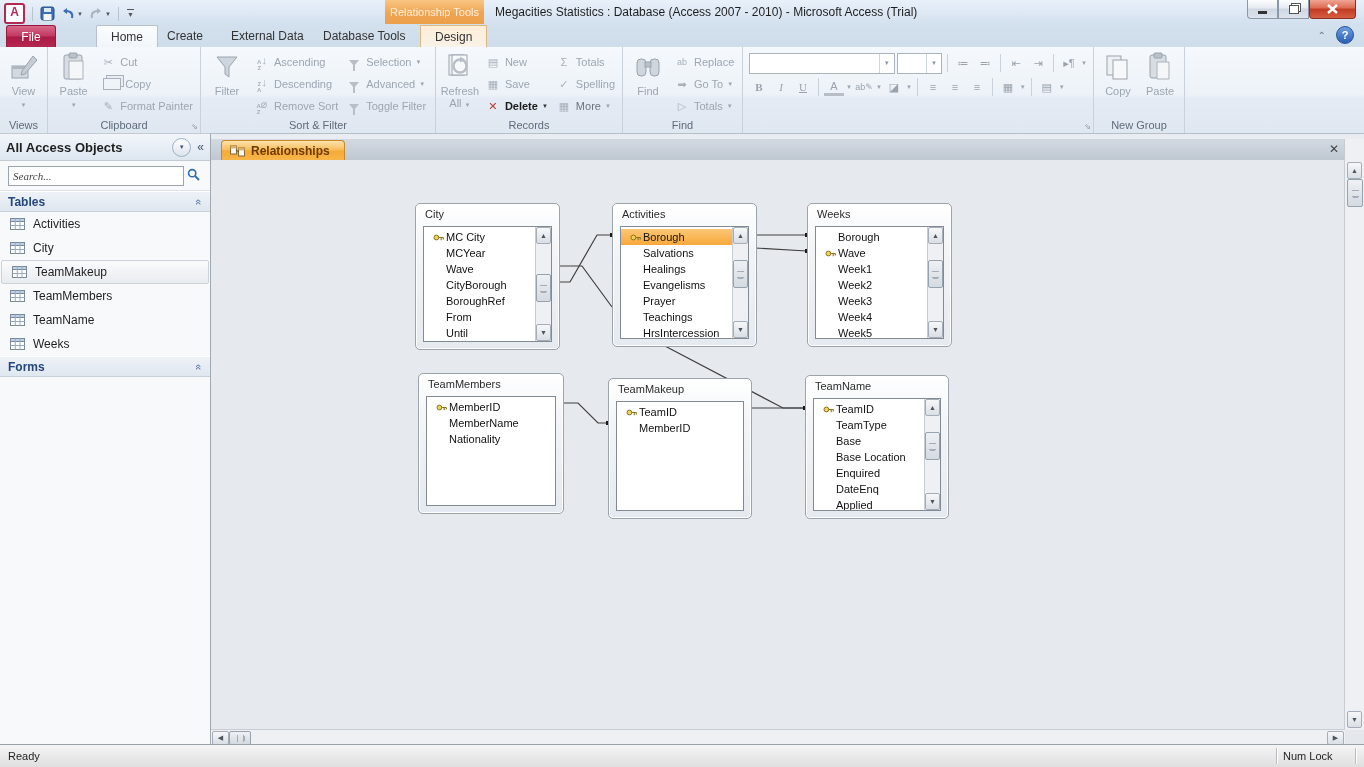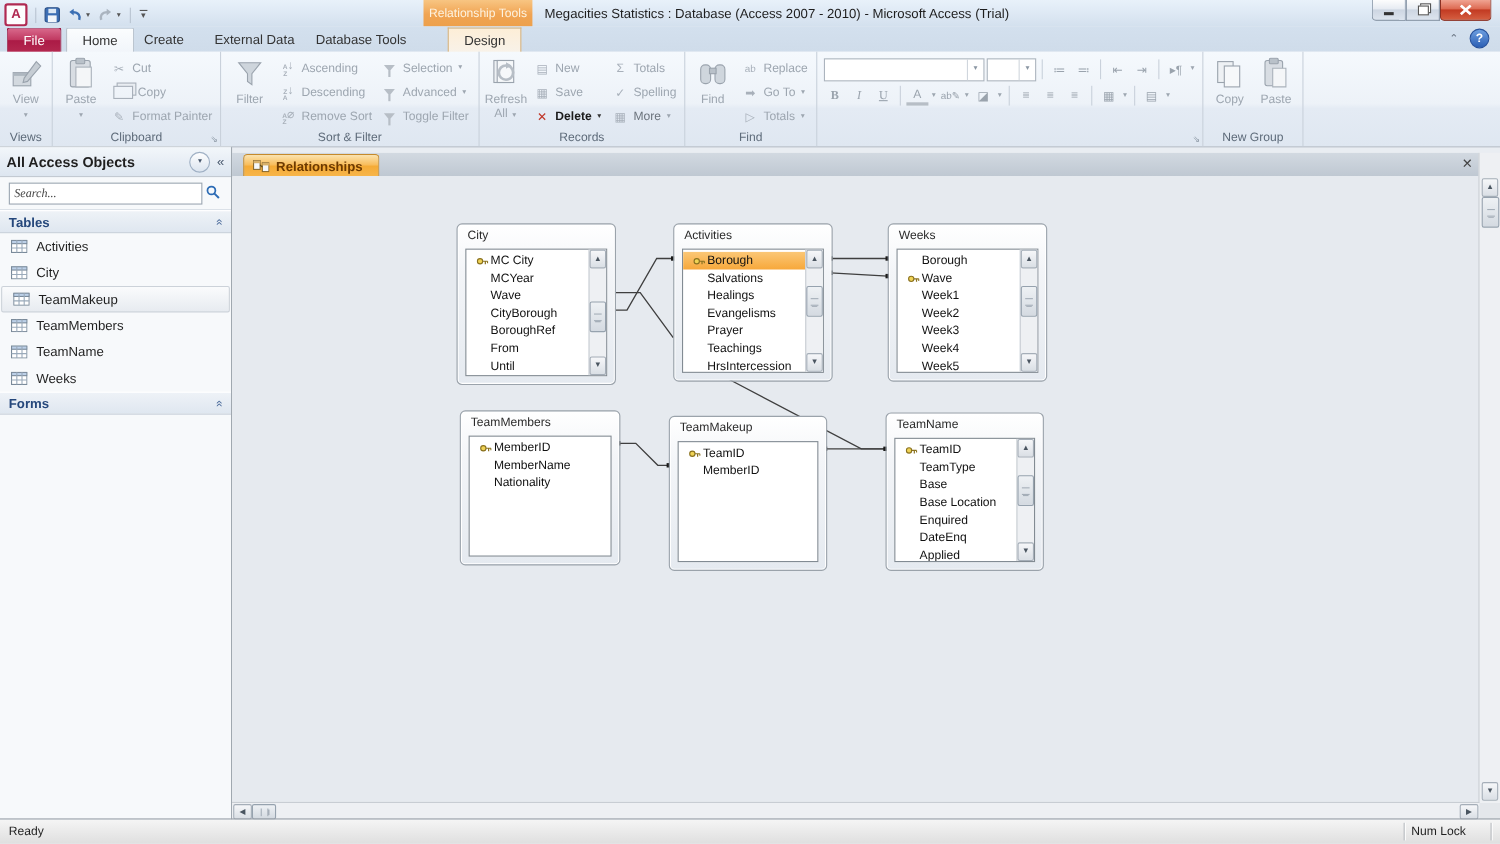--- a/index.html
+++ b/index.html
@@ -27,21 +27,21 @@
   .winbtn.min{border-radius:0 0 0 4px;}
   .restore-glyph{display:inline-block;width:8px;height:7px;border:1px solid #555;background:#fff;
     box-shadow:2px -2px 0 -1px #fff,2px -2px 0 0 #555;}
   
   #tabrow{position:absolute;left:0;top:24px;width:1364px;height:23px;
     background:linear-gradient(180deg,#d3e0ee,#cfdcea);}
   #file-tab{position:absolute;left:6px;top:1px;width:48px;height:22px;border-radius:3px 3px 0 0;
     background:linear-gradient(180deg,#d8688b 0%,#c13a62 45%,#ab1b46 50%,#b42950 100%);
     color:#fff;display:flex;align-items:center;justify-content:center;font-size:12px;border:1px solid #9a1740;border-bottom:none;}
   .rtab{position:absolute;top:1px;height:22px;padding:0 14px;display:flex;align-items:center;
-    font-size:12px;color:#333;}
+    font-size:12px;color:#333;margin-left:36px;}
   .rtab.active{background:linear-gradient(180deg,#fbfdfe,#f1f5fa);border:1px solid #b9c2cc;border-bottom:none;
     border-radius:2px 2px 0 0;}
   .rtab.contextual{background:linear-gradient(180deg,#fdeed7,#f8f2e9);border:1px solid #ddb77f;border-bottom:none;}
   #ribbon-right{position:absolute;right:10px;top:26px;display:flex;gap:10px;align-items:center;}
   #collapse-chev{font-size:10px;color:#6b7684;}
   #help-btn{width:16px;height:16px;border-radius:50%;background:linear-gradient(180deg,#6d9fe0,#2c5fb4);
     color:#fff;font-weight:bold;font-size:11px;display:flex;align-items:center;justify-content:center;border:1px solid #27519b;}
   
   #ribbon{position:absolute;left:0;top:47px;width:1364px;height:86px;
     background:linear-gradient(180deg,#f5f9fd 0%,#edf2f8 55%,#e4ebf4 60%,#dfe7f1 100%);
@@ -195,21 +195,21 @@
     </div>
   </div>
 </div>
 
 <div id="tabrow">
   <div id="file-tab">File</div>
   <div class="rtab active" style="left:60px;">Home</div>
   <div class="rtab" style="left:117px;">Create</div>
   <div class="rtab" style="left:181px;">External Data</div>
   <div class="rtab" style="left:273px;">Database Tools</div>
-  <div class="rtab contextual" style="left:407px;">Design</div>
+  <div class="rtab contextual" style="left:384px;">Design</div>
 </div>
 <div id="ribbon-right">
   <span id="collapse-chev">⌃</span>
   <span id="help-btn">?</span>
 </div>
 
 <div id="ribbon">
 
   <div class="rgroup" style="width:47px;">
     <div class="rgroup-content">

